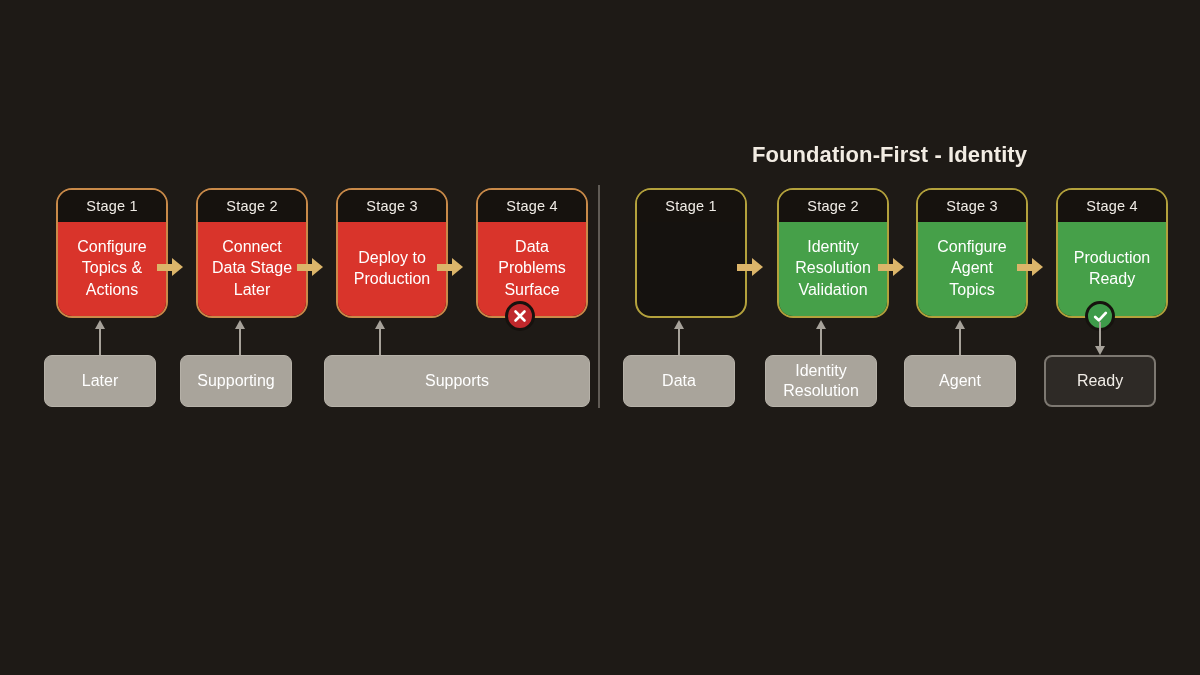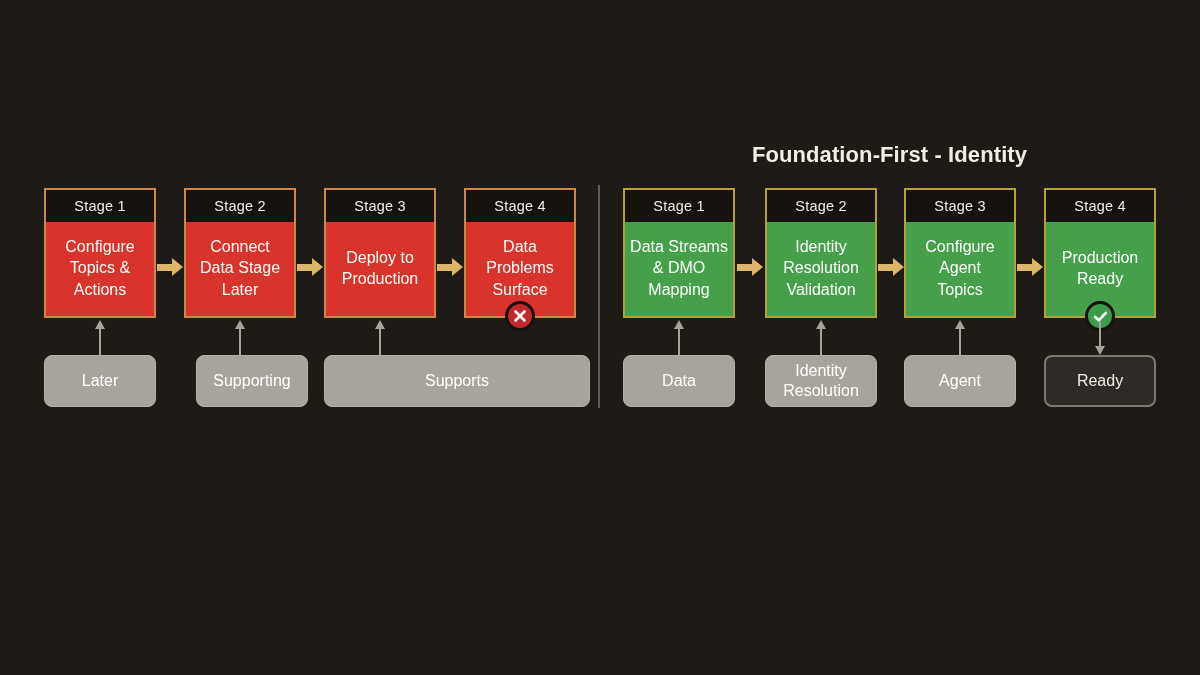--- a/index.html
+++ b/index.html
@@ -42,26 +42,27 @@
     background: #6c6760;
     opacity: .85;
   }
 
   
   .stage-card {
     position: absolute;
     width: 112px;
     top: 188px;
     height: 130px;
-    border-radius: 0;
+    border-radius: 16px;
     border: 2px solid #c8912f;
     overflow: hidden;
     display: flex;
     flex-direction: column;
     background: #15120f;
+    margin-left: 12px;
   }
   .stage-card.red   { border-color: #c98a49; }
   .stage-card.green { border-color: #b3a13c; }
 
   .stage-head {
     height: 32px;
     flex: 0 0 32px;
     background: #16120e;
     color: #f0ece6;
     font-size: 14.5px;
@@ -256,32 +257,29 @@
       <div class="shaft"></div>
   </div>
   <div class="up-arrow" style="left:374px">
     <div class="head"></div>
       <div class="shaft"></div>
   </div>
 
   <div class="support-box" style="left:44px;  width:112px">
     <span>Later</span>
   </div>
-  <div class="support-box" style="left:196px; width:112px">
+  <div class="support-box" style="left:180px; width:112px">
     <span>Supporting</span>
   </div>
   <div class="support-box" style="left:324px; width:266px">
     <span>Supports</span>
   </div>
 
   <div class="stage-card green" style="left:623px">
     <div class="stage-head">Stage 1</div>
-    <div class="stage-body">Data Streams
-&amp; DMO
-Mapping</div>
   </div>
   <div class="stage-card green" style="left:765px">
     <div class="stage-head">Stage 2</div>
     <div class="stage-body">Identity
 Resolution
 Validation</div>
   </div>
   <div class="stage-card green" style="left:904px">
     <div class="stage-head">Stage 3</div>
     <div class="stage-body">Configure

